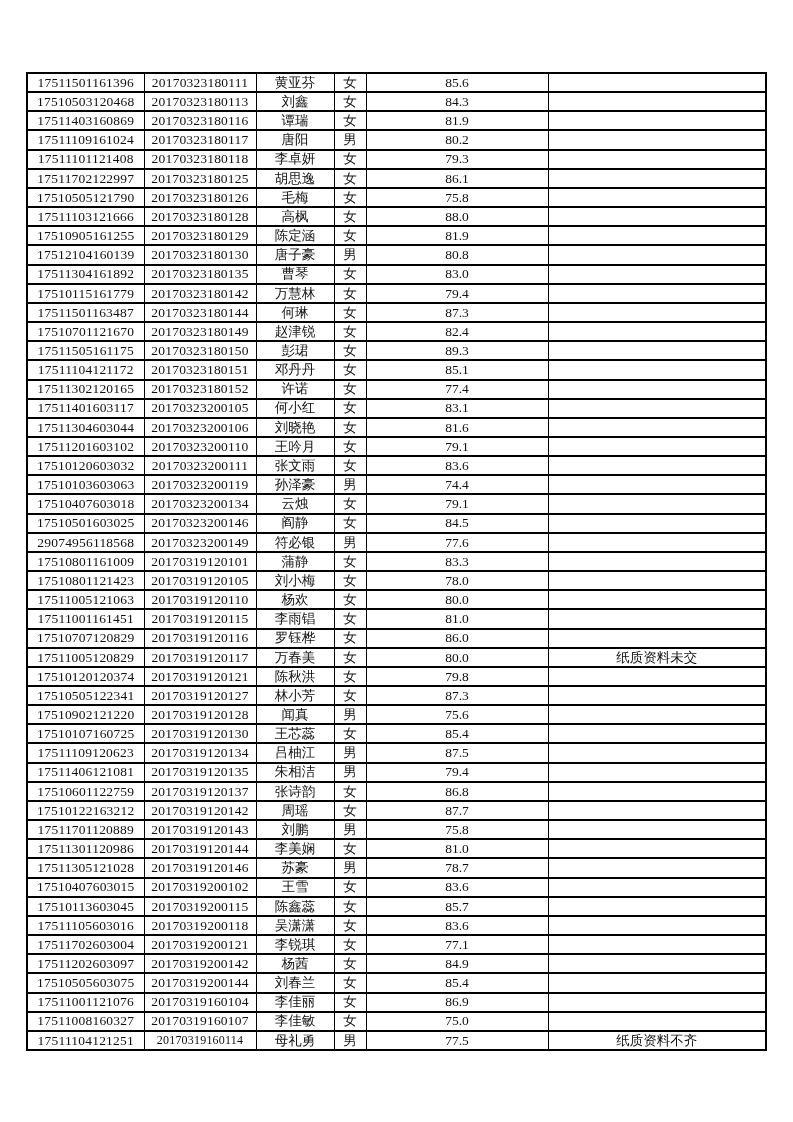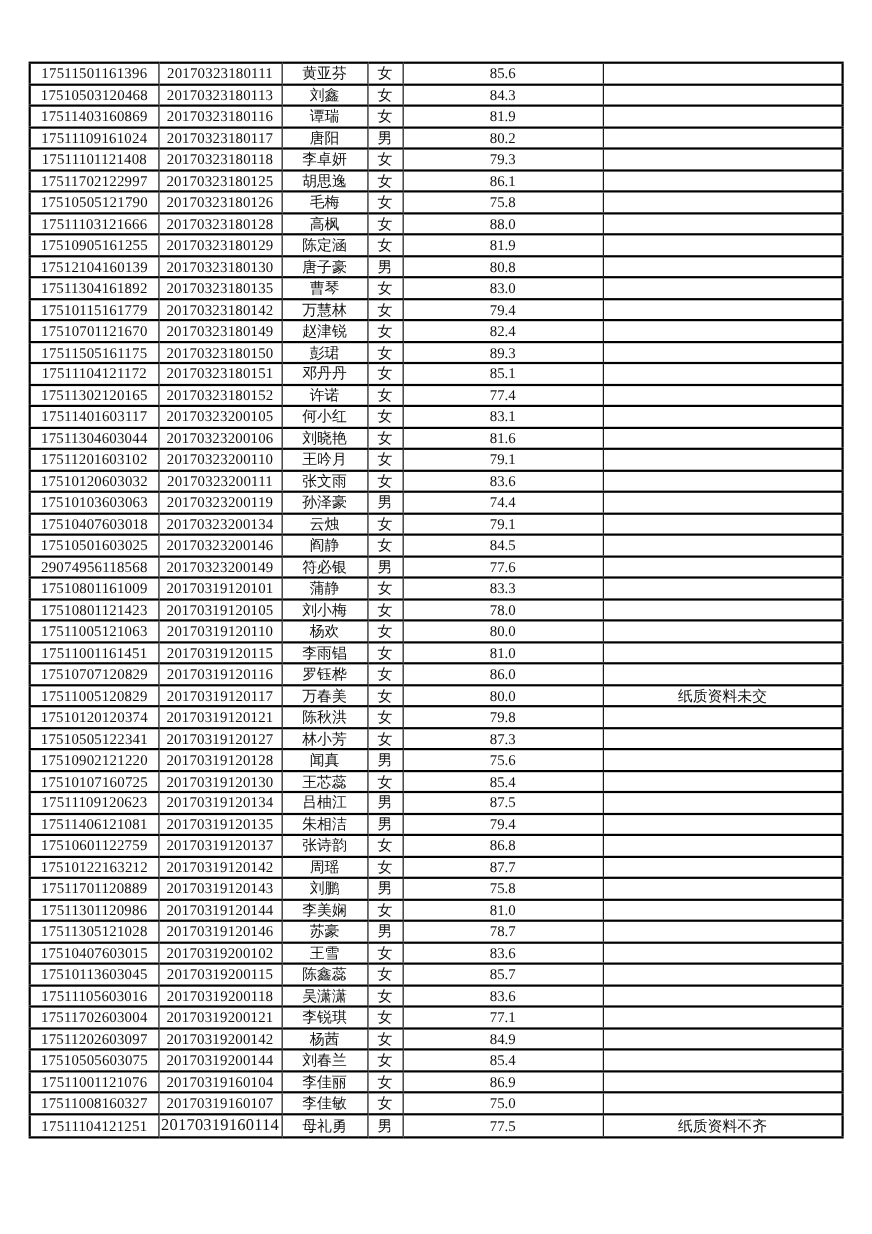--- a/index.html
+++ b/index.html
@@ -10,21 +10,21 @@
     width: 793px;
     height: 1122px;
     background: #ffffff;
     position: relative;
     font-family: "Liberation Serif", "DejaVu Serif", serif;
     color: #111111;
   }
   .table-wrap {
     position: absolute;
     left: 26px;
-    top: 56px;
+    top: 72px;
     width: 739px;
     height: 979px;
   }
   table.records {
     border-collapse: collapse;
     table-layout: fixed;
     width: 739px;
     height: 979px;
     border: 2px solid #000000;
   }
@@ -44,21 +44,21 @@
   }
   table.records td.cell-id,
   table.records td.cell-code {
     letter-spacing: 0.2px;
   }
   table.records td.cell-name,
   table.records td.cell-gender {
     font-size: 13.5px;
   }
   table.records td.small-code {
-    font-size: 15px;
+    font-size: 12px;
   }
   col.c-id     { width: 117px; }
   col.c-code   { width: 112px; }
   col.c-name   { width: 78px;  }
   col.c-gender { width: 32px;  }
   col.c-score  { width: 182px; }
   col.c-remark { width: 218px; }
 </style>
 </head>
 <body>
@@ -164,20 +164,28 @@
         </tr>
         <tr>
           <td class="cell-id">17510115161779</td>
           <td class="cell-code">20170323180142</td>
           <td class="cell-name">万慧林</td>
           <td class="cell-gender">女</td>
           <td class="cell-score">79.4</td>
           <td class="cell-remark"></td>
         </tr>
         <tr>
+          <td class="cell-id">17511501163487</td>
+          <td class="cell-code">20170323180144</td>
+          <td class="cell-name">何琳</td>
+          <td class="cell-gender">女</td>
+          <td class="cell-score">87.3</td>
+          <td class="cell-remark"></td>
+        </tr>
+        <tr>
           <td class="cell-id">17510701121670</td>
           <td class="cell-code">20170323180149</td>
           <td class="cell-name">赵津锐</td>
           <td class="cell-gender">女</td>
           <td class="cell-score">82.4</td>
           <td class="cell-remark"></td>
         </tr>
         <tr>
           <td class="cell-id">17511505161175</td>
           <td class="cell-code">20170323180150</td>

